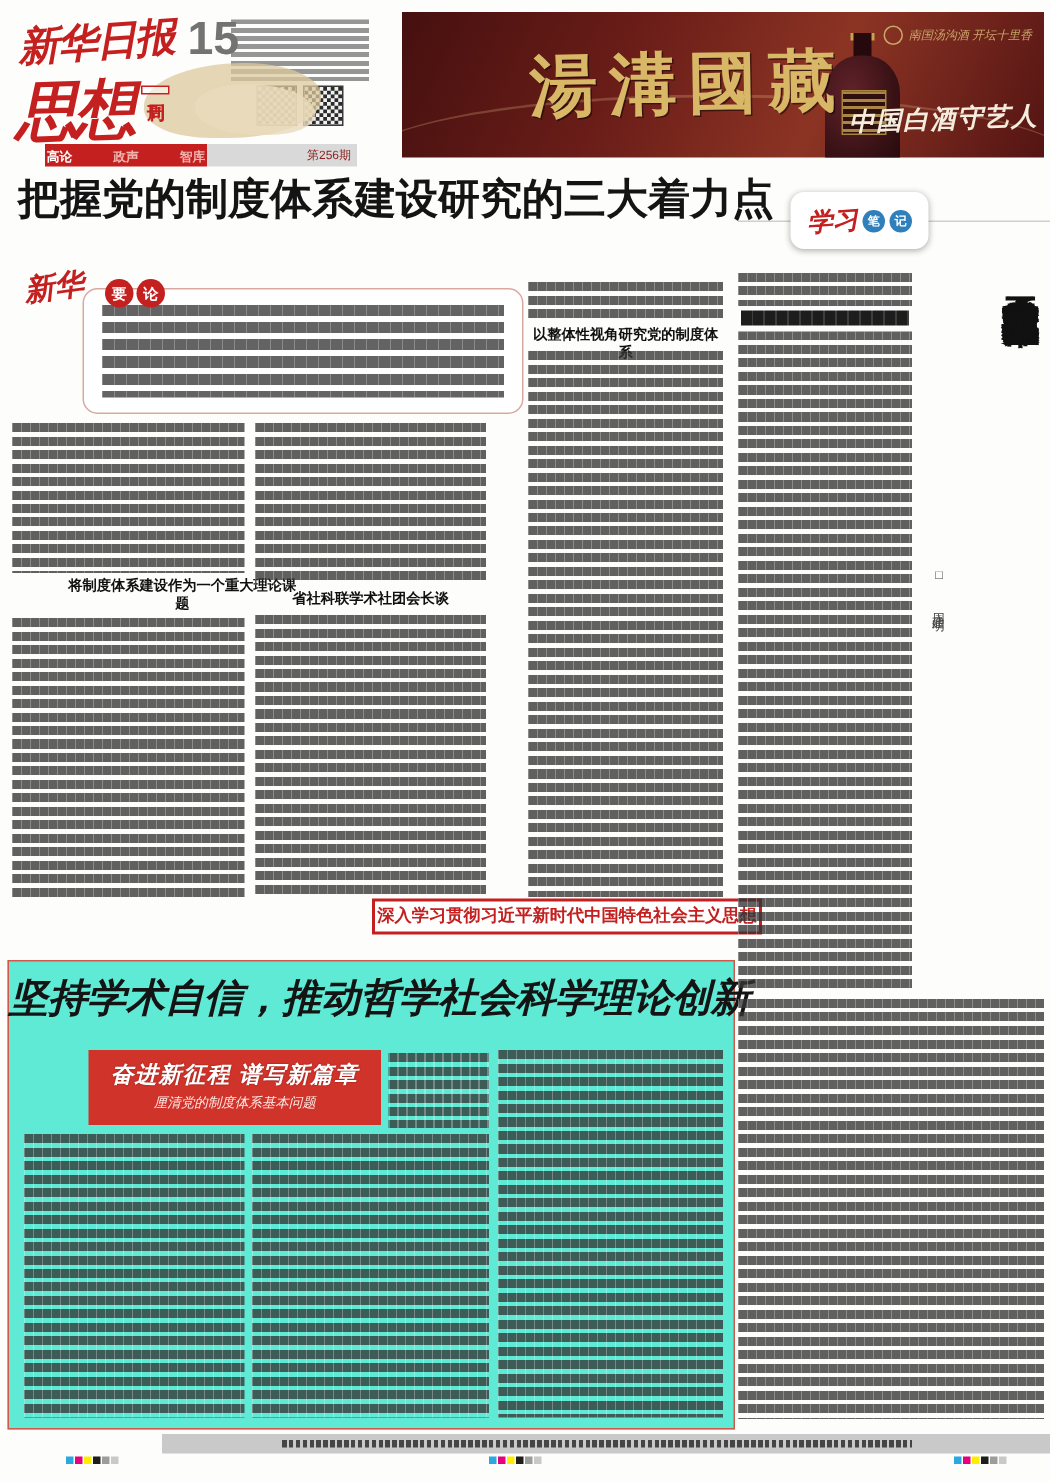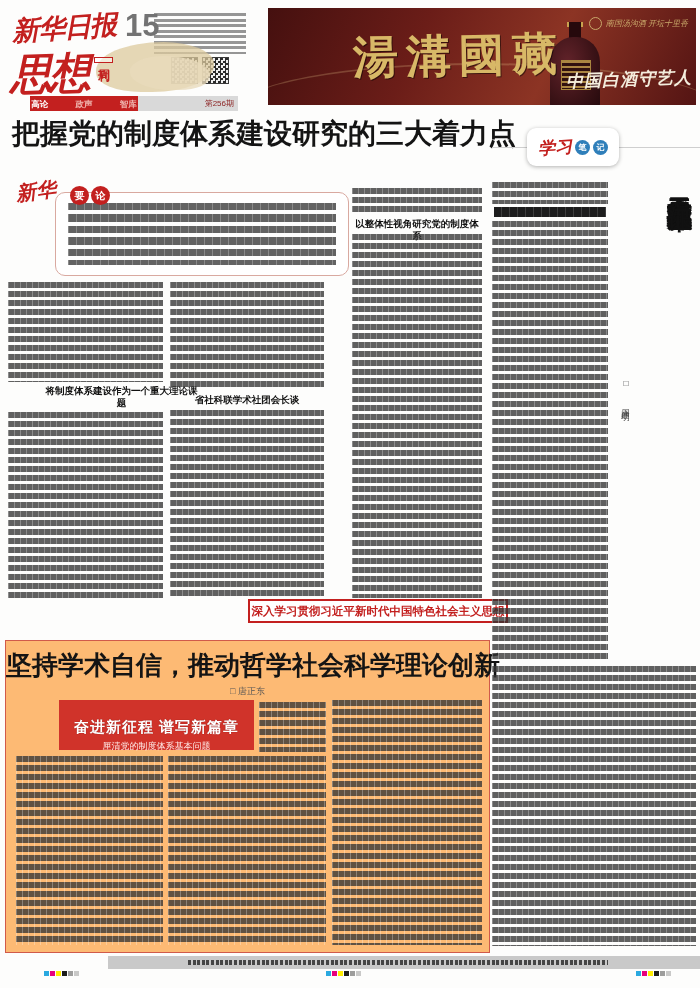--- a/index.html
+++ b/index.html
@@ -81,26 +81,26 @@
       border-radius:10px;background:#fff;}
   .intro-gk{left:12px;top:10px;width:268px;height:62px;}
   .subhead{font-weight:900;color:#101010;text-align:center;font-size:9.5px;line-height:12px;}
 
   
   .slogan{left:248px;top:599px;width:256px;height:20px;border:2px solid #c3201f;background:#fff;
       color:#c3201f;font-weight:700;font-size:11.5px;line-height:20px;text-align:center;
       font-family:"Liberation Serif","DejaVu Serif",serif;}
 
   
-  .a2-box{left:5px;top:640px;width:483px;height:311px;border:1px solid #d05a4a;background:#fdba74;}
+  .a2-box{left:5px;top:640px;width:483px;height:311px;border:1px solid #d05a4a;background:#5eead4;font-style:italic;}
   .a2-head{left:0;top:7px;width:100%;text-align:center;font-size:26px;font-weight:900;color:#141414;
       font-family:"Liberation Serif","DejaVu Serif",serif;white-space:nowrap;}
   .a2-byline{left:0;top:44px;width:100%;text-align:center;font-size:9px;color:#555;}
   .promo{left:53px;top:59px;width:195px;height:50px;background:#d0332a;color:#fff;text-align:center;}
-  .promo-t{margin-top:18px;font-size:15px;font-weight:900;letter-spacing:1px;
+  .promo-t{margin-top:7px;font-size:15px;font-weight:900;letter-spacing:1px;
       text-shadow:0 0 1px #7a0f0a;}
   .promo-s{margin-top:3px;font-size:9px;color:#ffe9e6;}
 
   
   .rule{background:#cfcfcf;height:1px;}
   .study-badge{left:527px;top:128px;width:92px;height:38px;background:#fff;border-radius:9px;
       box-shadow:0 1px 4px rgba(0,0,0,.3);display:flex;align-items:center;justify-content:center;
       gap:3px;z-index:2;}
   .study-script{font-size:17px;font-weight:900;color:#c3201f;font-style:italic;
       font-family:"Liberation Serif","DejaVu Serif",serif;transform:rotate(-4deg);}
@@ -184,21 +184,20 @@
   <div class="abs gk" style="left:8px;top:412px;width:155px;height:186px;"></div>
 
   <div class="abs gk" style="left:170px;top:282px;width:154px;height:108px;"></div>
   <div class="abs subhead" style="left:170px;top:394px;width:154px;">省社科联学术社团会长谈</div>
   <div class="abs gk" style="left:170px;top:410px;width:154px;height:188px;"></div>
 
   <div class="abs slogan">深入学习贯彻习近平新时代中国特色社会主义思想</div>
 
   <div class="abs a2-box">
     <div class="abs a2-head">坚持学术自信，推动哲学社会科学理论创新</div>
-    <div class="abs a2-byline">□ 唐正东</div>
     <div class="abs promo">
       <div class="promo-t">奋进新征程 谱写新篇章</div>
       <div class="promo-s">厘清党的制度体系基本问题</div>
     </div>
     <div class="abs gk" style="left:253px;top:61px;width:67px;height:50px;"></div>
     <div class="abs gk" style="left:10px;top:115px;width:147px;height:189px;"></div>
     <div class="abs gk" style="left:162px;top:115px;width:158px;height:189px;"></div>
     <div class="abs gk" style="left:326px;top:59px;width:150px;height:245px;"></div>
   </div>
 

